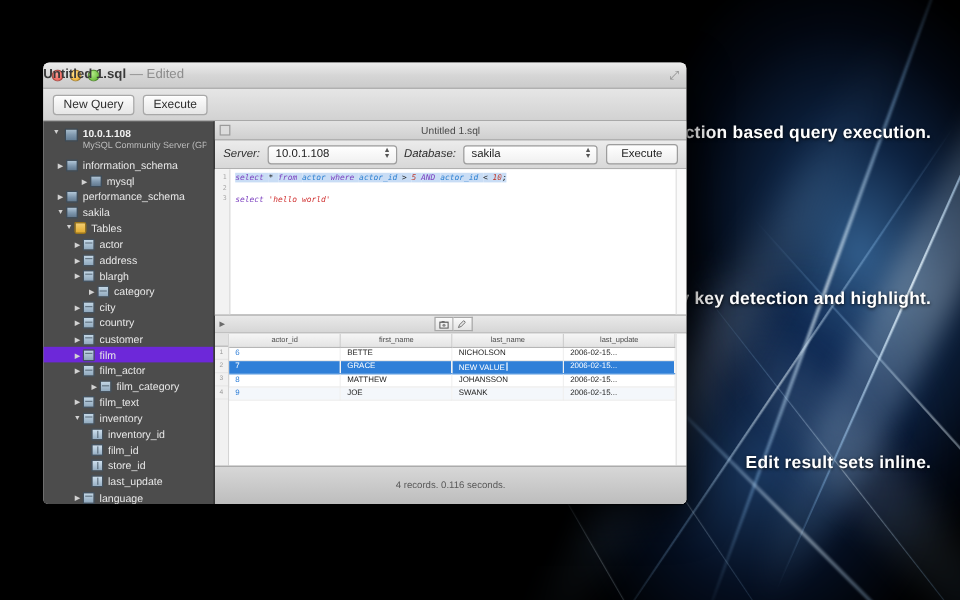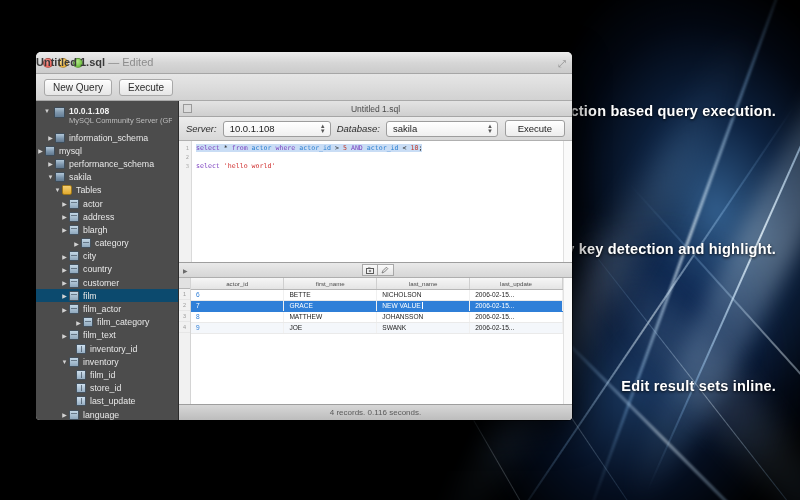--- a/index.html
+++ b/index.html
@@ -113,21 +113,21 @@
     background: linear-gradient(to bottom, #a9bece 0%, #7f97ad 50%, #647e95 100%);
     border: 1px solid #3c4a57; border-radius: 1px;
   }
   .conn-text { min-width: 0; }
   .conn-name { font-size: 8.5px; font-weight: bold; color: #f2f2f2; line-height: 10px; }
   .conn-sub { font-size: 7.5px; color: #bdbdbd; line-height: 10px; white-space: nowrap;
               overflow: hidden; text-overflow: clip; }
 
   .tree { flex: 1; overflow: hidden; font-size: 8.8px; color: #e8e8e8; }
   .node { height: 13.2px; display: flex; align-items: center; white-space: nowrap; cursor: default; }
-  .node.sel-row { background: #0c4a6e; }
+  .node.sel-row { background: #6d28d9; }
   .tw { width: 9px; flex: none; text-align: center; font-size: 6px; color: #d2d2d2; }
   .tw.empty { color: transparent; }
   .ico { width: 10px; height: 10px; flex: none; margin-right: 4px; border-radius: 1px; }
   .ico.schema { background: linear-gradient(to bottom, #b2c7d8 0%, #7d96ad 55%, #62798f 100%);
                 border: 1px solid #3e4c59; }
   .ico.folder { background: linear-gradient(to bottom, #f5cf72 0%, #e2ab2e 100%);
                 border: 1px solid #9d761a; border-radius: 1px 2px 2px 2px; }
   .ico.table  { background: linear-gradient(to bottom, #c3d7e6 0%, #8fa8bd 100%);
                 border: 1px solid #44525f; position: relative; }
   .ico.table:after { content:""; position:absolute; left:1px; right:1px; top:2.5px; height:1px;
@@ -181,21 +181,21 @@
     border-bottom: 1px solid #9e9e9e; overflow: hidden;
   }
   .gutter {
     width: 13px; flex: none; background: #f2f2f2; border-right: 1px solid #dadada;
     padding-top: 3px; text-align: right; font-size: 5.5px; color: #a8a8a8;
     font-family: "DejaVu Sans Mono", monospace;
   }
   .gutter div { height: 9px; line-height: 9px; padding-right: 2px; }
   .code {
     flex: 1; padding: 3px 0 4px 4px; font-family: "DejaVu Sans Mono", monospace;
-    font-size: 6.6px; line-height: 9px; color: #1b1b1b; white-space: pre; overflow: hidden;
+    font-size: 6.6px; line-height: 9px; color: #1b1b1b; white-space: pre; overflow: hidden; font-style: italic;
   }
   .code .ln { height: 9px; }
   .kw { color: #7b3fbf; }
   .id { color: #2b7fd1; }
   .num { color: #c0392b; }
   .str { color: #d03030; }
   .sel { background: #c9ddf5; }
   .ed-scroll { position: absolute; right: 0; top: 0; bottom: 0; width: 9px;
                background: #fafafa; border-left: 1px solid #e0e0e0; }
 
@@ -237,21 +237,21 @@
   table.res tr.selected td { background: #2f7fd8; color: #fff; border-bottom-color: #2f7fd8; }
   table.res td.pk { color: #2f7fd8; }
   table.res tr.selected td.pk { color: #fff; }
   .caret { display: inline-block; width: 1px; height: 7px; background: #fff;
            vertical-align: -1px; margin-left: 1px; }
   .grid-filler { flex: 1; background: #fff; }
   .grid-scroll { width: 9px; flex: none; background: #fafafa; border-left: 1px solid #e2e2e2; }
 
   
   .statusbar {
-    height: 16px; flex: none; display: flex; align-items: center; justify-content: center;
+    height: 32px; flex: none; display: flex; align-items: center; justify-content: center;
     background: linear-gradient(to bottom, #d7d7d7, #bdbdbd);
     border-top: 1px solid #9e9e9e; font-size: 8px; color: #5a5a5a;
   }
 </style>
 </head>
 <body>
 
 <div id="desktop">
 
   <div class="ray-layer">
@@ -304,21 +304,21 @@
             <div class="conn-name">10.0.1.108</div>
             <div class="conn-sub">MySQL Community Server (GPL) 5.6.1</div>
           </div>
         </div>
         <div class="tree" id="tree">
             <div class="node" style="padding-left: 10px;">
               <span class="tw">▶</span>
               <span class="ico schema"></span>
               <span>information_schema</span>
             </div>
-            <div class="node" style="padding-left: 0;">
+            <div class="node" style="padding-left: 10px; margin-left: 20px;">
               <span class="tw">▶</span>
               <span class="ico schema"></span>
               <span>mysql</span>
             </div>
             <div class="node" style="padding-left: 10px;">
               <span class="tw">▶</span>
               <span class="ico schema"></span>
               <span>performance_schema</span>
             </div>
             <div class="node" style="padding-left: 10px;">
@@ -379,29 +379,29 @@
             <div class="node" style="padding-left: 38px;">
               <span class="tw">▶</span>
               <span class="ico table"></span>
               <span>film_category</span>
             </div>
             <div class="node" style="padding-left: 24px;">
               <span class="tw">▶</span>
               <span class="ico table"></span>
               <span>film_text</span>
             </div>
+            <div class="node" style="padding-left: 24px;">
+              <span class="tw">▼</span>
+              <span class="ico table"></span>
+              <span>inventory</span>
+            </div>
             <div class="node" style="padding-left: 31px;">
               <span class="tw empty"></span>
               <span class="ico col"></span>
               <span>inventory_id</span>
-            </div>
-            <div class="node" style="padding-left: 24px;">
-              <span class="tw">▼</span>
-              <span class="ico table"></span>
-              <span>inventory</span>
             </div>
             <div class="node" style="padding-left: 31px;">
               <span class="tw empty"></span>
               <span class="ico col"></span>
               <span>film_id</span>
             </div>
             <div class="node" style="padding-left: 31px;">
               <span class="tw empty"></span>
               <span class="ico col"></span>
               <span>store_id</span>

